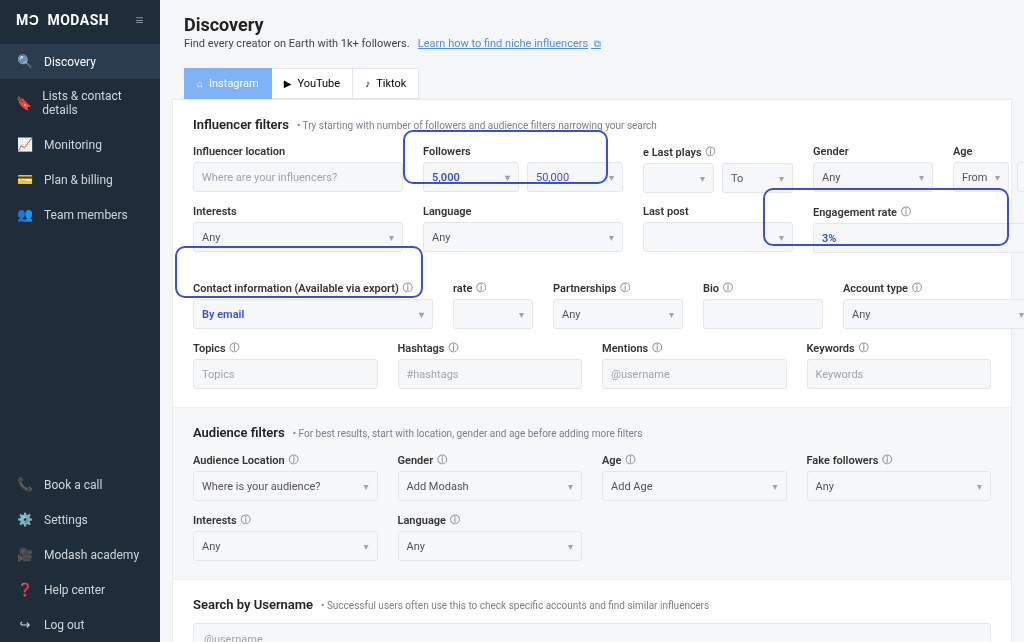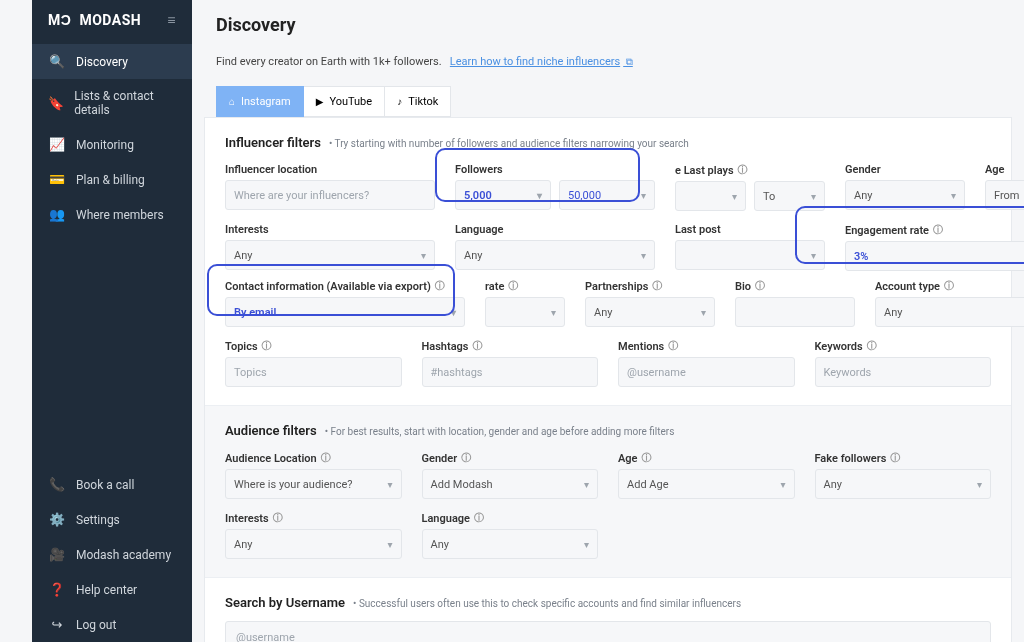--- a/index.html
+++ b/index.html
@@ -1,29 +1,29 @@
 <!DOCTYPE html>
 <html><head>
 <meta charset="utf-8">
 <style>
   * { box-sizing: border-box; margin: 0; padding: 0; font-family: -apple-system, BlinkMacSystemFont, "Segoe UI", Roboto, Arial, sans-serif; }
   body { background: #f5f6f8; width: 1024px; height: 642px; overflow: hidden; display: flex; }
-  .sidebar { width: 160px; background: #1f2c3a; color: #d0d6dc; display: flex; flex-direction: column; margin-left: 32px; }
+  .sidebar { width: 160px; background: #1f2c3a; color: #d0d6dc; display: flex; flex-direction: column; }
   .brand { display: flex; align-items: center; padding: 12px 16px; font-weight: 700; font-size: 14px; color: #fff; letter-spacing: 0.5px; }
   .brand .logo-mark { margin-right: 8px; font-size: 14px; }
   .brand .burger { margin-left: auto; color: #8a94a0; font-size: 14px; }
   .nav { margin-top: 4px; }
   .nav-item { display: flex; align-items: center; padding: 10px 16px; font-size: 12px; cursor: pointer; color: #d0d6dc;}
   .nav-item.active { background: #2c3c4f; color: #fff; }
   .nav-item .ico { width: 18px; margin-right: 10px; font-size: 13px; display:inline-flex; justify-content:center;}
   .sidebar-spacer { flex: 1; }
   .main { flex: 1; display: flex; flex-direction: column; overflow: hidden; }
   .header { padding: 14px 24px 8px; }
   .header h1 { font-size: 18px; font-weight: 700; color: #222; }
-  .sub { font-size: 11px; color: #444; margin-top: 20px; }
+  .sub { font-size: 11px; color: #444; margin-top: 2px; }
   .sub a { color: #4a90e2; text-decoration: underline; }
   .tabs { display: flex; padding: 0 24px; margin-top: 10px; }
   .tab { display: flex; align-items: center; font-size: 11px; padding: 8px 12px; border: 1px solid #e3e6ea; background: #fff; cursor: pointer; }
   .tab + .tab { border-left: none; }
   .tab.active { background: #7fb3f5; color: #fff; border-color: #7fb3f5; }
   .tab .t-ico { margin-right: 6px; font-size: 10px; }
   .panel { margin: 0 12px 0 12px; background: #fff; border: 1px solid #e7eaee; position: relative; }
   .section { padding: 14px 20px 18px; border-bottom: 1px solid #eceff3; position: relative; }
   .section.audience { background:#f6f7f9; }
   .section-title { font-size: 13px; font-weight: 600; color: #222; display: inline-block; }
@@ -65,21 +65,21 @@
     <div class="nav-item">
       <span class="ico">📈</span>
       <span>Monitoring</span>
     </div>
     <div class="nav-item">
       <span class="ico">💳</span>
       <span>Plan &amp; billing</span>
     </div>
     <div class="nav-item">
       <span class="ico">👥</span>
-      <span>Where members</span>
+      <span>Team members</span>
     </div>
   </div>
   <div class="sidebar-spacer"></div>
   <div class="nav">
     <div class="nav-item">
       <span class="ico">📞</span>
       <span>Book a call</span>
     </div>
     <div class="nav-item">
       <span class="ico">⚙️</span>
@@ -228,21 +228,21 @@
               <span>Engagement rate</span>
               <span class="info">ⓘ</span>
             </div>
           <div class="sel" style="color:#3a4fd6;font-weight:600">
               <span>3%</span>
             </div>
         </div>
       </div>
 
       
-      <div class="grid" style="margin-top:8px; grid-template-columns: 240px 80px 130px 120px 190px;">
+      <div class="grid" style="margin-top:28px; grid-template-columns: 240px 80px 130px 120px 190px;">
         <div>
           <div class="label-row">
               <span>Contact information (Available via export)</span>
               <span class="info">ⓘ</span>
             </div>
           <div class="sel" style="color:#3a4fd6;font-weight:600">
               <span>By email</span>
               <span class="chev">▾</span>
             </div>
         </div>

